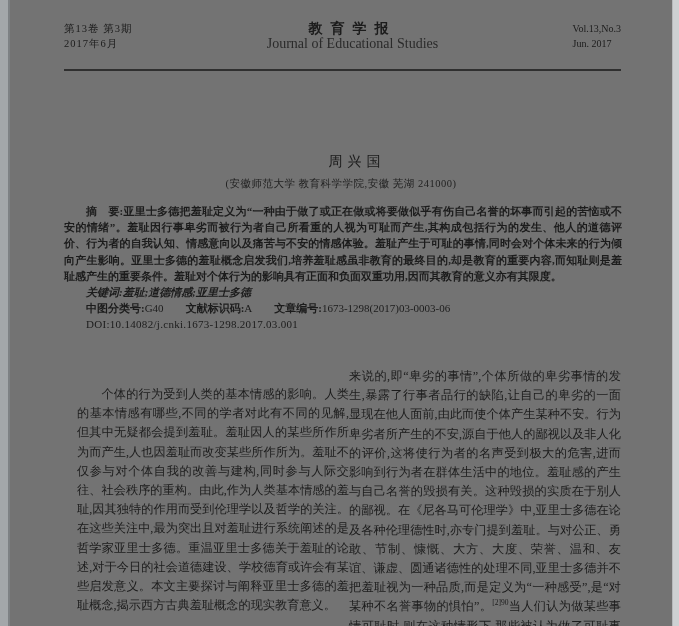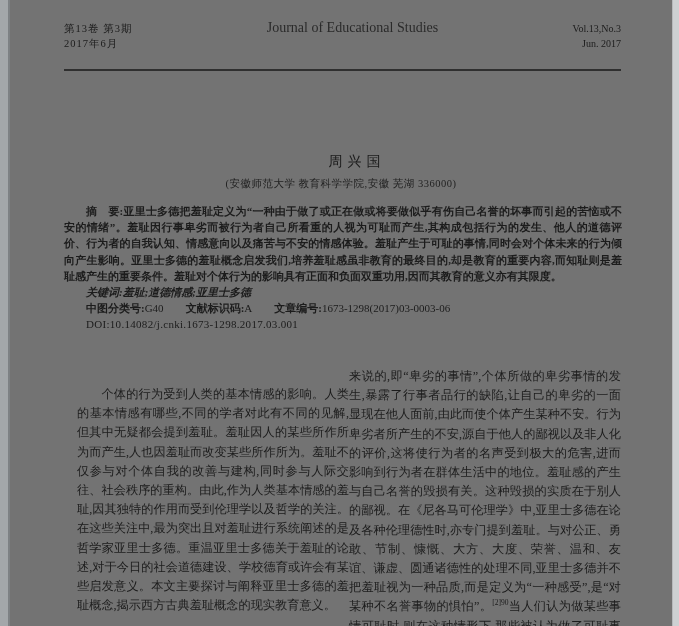--- a/index.html
+++ b/index.html
@@ -13,21 +13,21 @@
     position:absolute;left:8px;top:0;width:662px;height:626px;
     background:#737373;border-left:2px solid #7d8184;border-right:1px solid #b6b9bb;
     overflow:hidden;
   }
   
   .hdr{position:absolute;top:21px;left:54px;width:557px;display:flex;justify-content:space-between;}
   .hdr-left{font-size:10.5px;line-height:15px;letter-spacing:1px;}
   .hdr-center{text-align:center;}
   .jname{font-size:14px;font-weight:bold;letter-spacing:8px;line-height:16px;}
   .jname-en{font-size:14px;line-height:14px;color:#2a2a2a;}
-  .hdr-right{font-size:10px;line-height:15px;text-align:right;}
+  .hdr-right{font-size:10px;line-height:15px;}
   .rule{position:absolute;top:69px;left:54px;width:557px;height:2px;background:#2f2f2f;}
   
   .title{position:absolute;top:102px;left:0;width:100%;text-align:center;
     font-size:23px;font-weight:bold;letter-spacing:3px;margin:0;}
   .author{position:absolute;top:153px;left:0;width:100%;text-align:center;
     font-size:14px;letter-spacing:5px;margin-left:16px;}
   .affil{position:absolute;top:177px;left:0;width:100%;text-align:center;
     font-size:10.5px;letter-spacing:0.5px;color:#222;}
   
   .front{position:absolute;top:203px;left:54px;width:558px;
@@ -54,32 +54,33 @@
 <body>
 
 <div class="page">
 
   <div class="hdr">
     <div class="hdr-left">
       <div>第13卷 第3期</div>
       <div>2017年6月</div>
     </div>
     <div class="hdr-center">
+      <div class="jname">教育学报</div>
       <div class="jname-en">Journal of Educational Studies</div>
     </div>
     <div class="hdr-right">
       <div>Vol.13,No.3</div>
       <div>Jun. 2017</div>
     </div>
   </div>
 
   <div class="rule"></div>
 
   <div class="author">周兴国</div>
-  <div class="affil">(安徽师范大学 教育科学学院,安徽 芜湖 336000)</div>
+  <div class="affil">(安徽师范大学 教育科学学院,安徽 芜湖 241000)</div>
 
   <div class="front">
     <p class="abstract"><span class="lbl">摘　要:</span><span>亚里士多德把羞耻定义为“一种由于做了或正在做或将要做似乎有伤自己名誉的坏事而引起的苦恼或不安的情绪”。羞耻因行事卑劣而被行为者自己所看重的人视为可耻而产生,其构成包括行为的发生、他人的道德评价、行为者的自我认知、情感意向以及痛苦与不安的情感体验。羞耻产生于可耻的事情,同时会对个体未来的行为倾向产生影响。亚里士多德的羞耻概念启发我们,培养羞耻感虽非教育的最终目的,却是教育的重要内容,而知耻则是羞耻感产生的重要条件。羞耻对个体行为的影响具有正面和负面双重功用,因而其教育的意义亦有其限度。</span></p>
     <p class="kw"><span class="lbl">关键词:</span><span>羞耻;道德情感;亚里士多德</span></p>
     <p class="meta"><span class="lbl">中图分类号:</span><span class="val">G40</span><span class="lbl">文献标识码:</span><span class="val">A</span><span class="lbl">文章编号:</span><span>1673-1298(2017)03-0003-06</span></p>
     <p class="doi">DOI:10.14082/j.cnki.1673-1298.2017.03.001</p>
   </div>
 
   <div class="bodywrap">
     <div class="col col-left">

